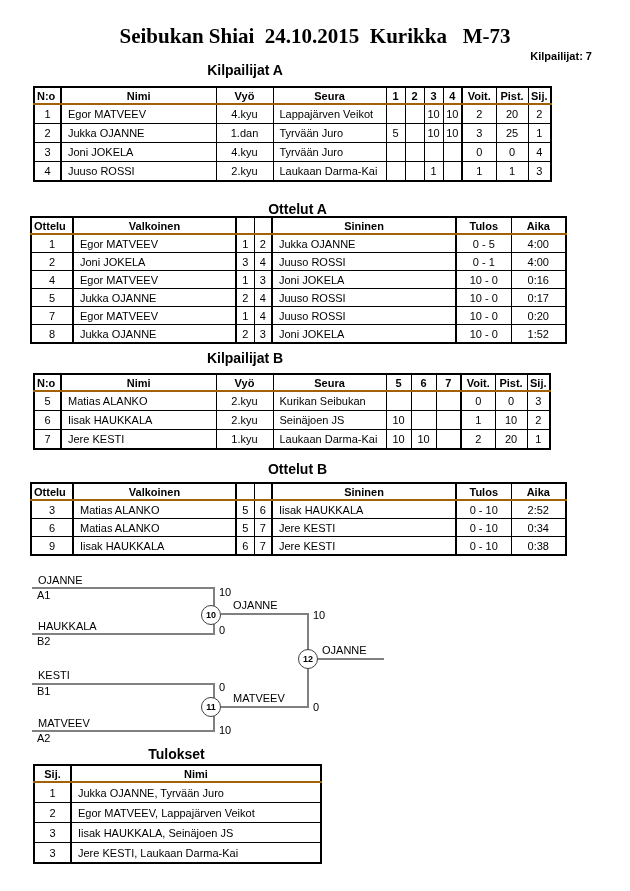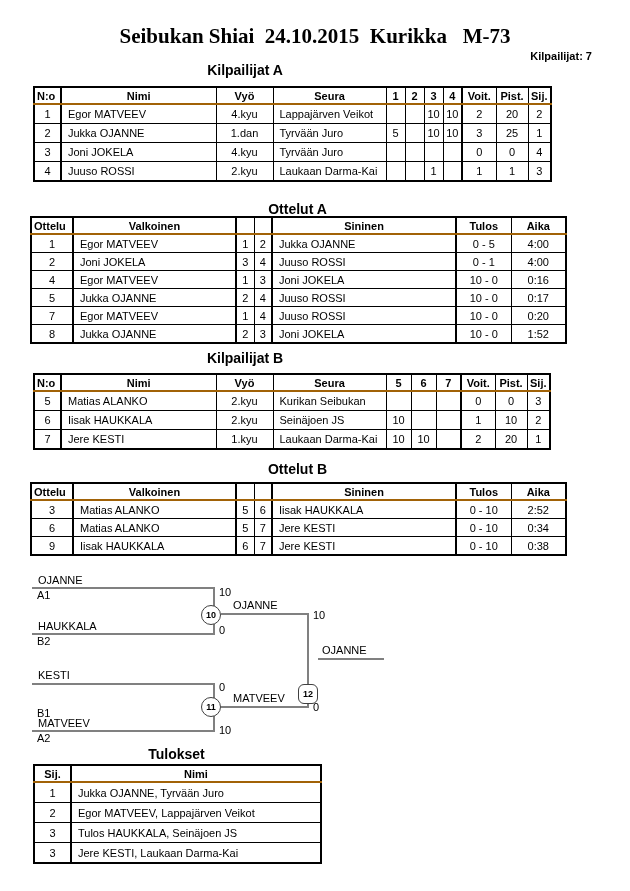--- a/index.html
+++ b/index.html
@@ -340,27 +340,27 @@
   <div class="bn" style="left:37px;top:635px;">B2</div>
   <div class="bn" style="left:219px;top:624px;">0</div>
 
   <div class="bl blv" style="left:213px;top:587px;height:48px;"></div>
   <div class="bc" style="left:201px;top:605px;">10</div>
   <div class="bn" style="left:233px;top:599px;">OJANNE</div>
   <div class="bl blh" style="left:221px;top:613px;width:88px;"></div>
   <div class="bn" style="left:313px;top:609px;">10</div>
 
   <div class="bl blv" style="left:307px;top:613px;height:95px;"></div>
-  <div class="bc" style="left:298px;top:684px;border-radius:6px;">12</div>
+  <div class="bc" style="left:298px;top:649px;">12</div>
   <div class="bn" style="left:322px;top:644px;">OJANNE</div>
   <div class="bl blh" style="left:318px;top:658px;width:66px;"></div>
 
   <div class="bn" style="left:38px;top:669px;">KESTI</div>
   <div class="bl blh" style="left:32px;top:683px;width:183px;"></div>
-  <div class="bn" style="left:37px;top:707px;text-align:center;">B1</div>
+  <div class="bn" style="left:37px;top:685px;text-align:center;">B1</div>
   <div class="bn" style="left:219px;top:681px;">0</div>
 
   <div class="bn" style="left:38px;top:717px;">MATVEEV</div>
   <div class="bl blh" style="left:32px;top:730px;width:183px;"></div>
   <div class="bn" style="left:37px;top:732px;">A2</div>
   <div class="bn" style="left:219px;top:724px;">10</div>
 
   <div class="bl blv" style="left:213px;top:683px;height:49px;"></div>
   <div class="bc" style="left:201px;top:697px;">11</div>
   <div class="bn" style="left:233px;top:692px;">MATVEEV</div>
@@ -384,20 +384,20 @@
     <tr>
       <td class="ctr">1</td>
       <td class="lft thL">Jukka OJANNE, Tyrvään Juro</td>
     </tr>
     <tr>
       <td class="ctr">2</td>
       <td class="lft thL">Egor MATVEEV, Lappajärven Veikot</td>
     </tr>
     <tr>
       <td class="ctr">3</td>
-      <td class="lft thL">Tulos HAUKKALA, Seinäjoen JS</td>
+      <td class="lft thL">Iisak HAUKKALA, Seinäjoen JS</td>
     </tr>
     <tr>
       <td class="ctr">3</td>
       <td class="lft thL">Jere KESTI, Laukaan Darma-Kai</td>
     </tr>
   </tbody>
 </table>
 
 </body></html>

